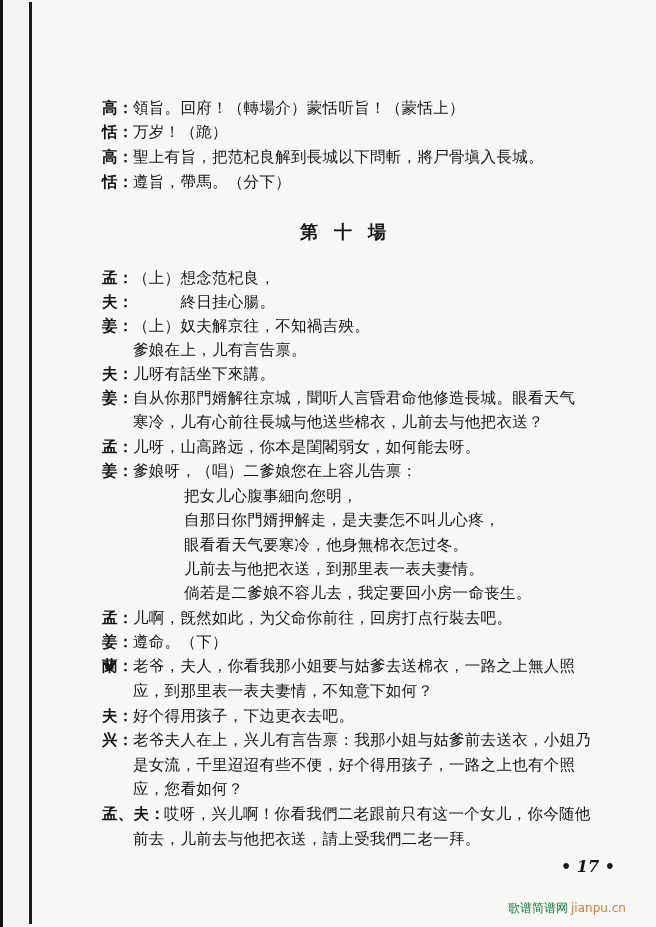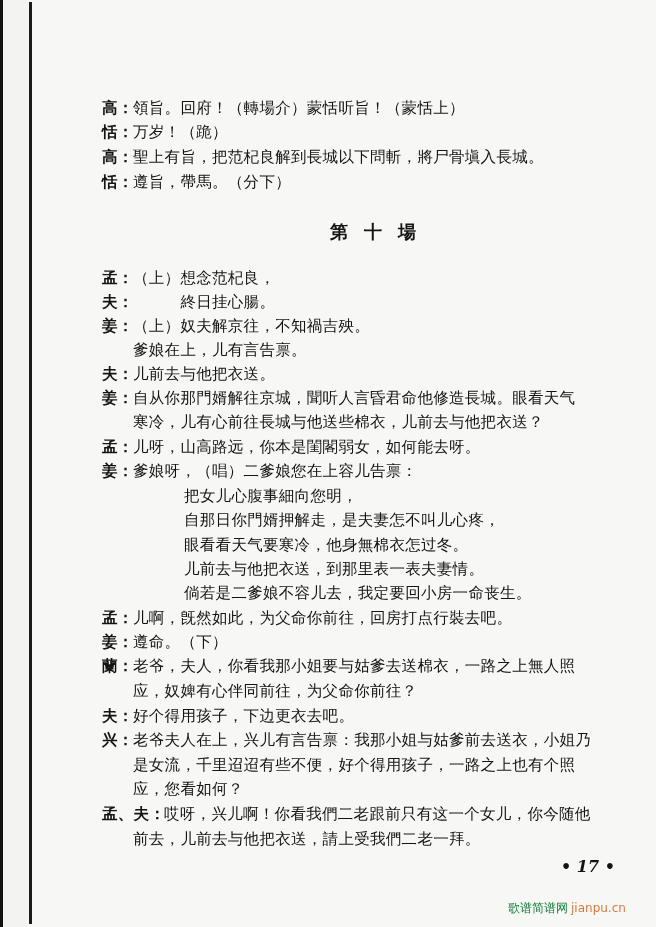--- a/index.html
+++ b/index.html
@@ -13,21 +13,21 @@
     .edge-gap { position: absolute; left: 3px; top: 0; width: 25px; height: 927px; background: #f3f3f1; }
     .spine-line { position: absolute; left: 29px; top: 2px; width: 3px; height: 922px; background: #1a1a1a; }
     .page { position: absolute; left: 0; top: 0; width: 656px; height: 927px; }
     .line {
       position: absolute; left: 0; white-space: nowrap;
       font-size: 15.5px; line-height: 20px; letter-spacing: 0.3px;
     }
     .spk { position: absolute; left: 102px; font-weight: bold; }
     .txt { position: absolute; }
     .title {
-      position: absolute; top: 220px; left: 330px; font-size: 18px; font-weight: bold;
+      position: absolute; top: 220px; left: 300px; font-size: 18px; font-weight: bold;
       letter-spacing: 16px; white-space: nowrap;
     }
     .pagenum {
       position: absolute; left: 561px; top: 857px; font-size: 16px; font-style: italic; font-weight: bold;
       font-family: "DejaVu Serif", serif;
       text-align: center;
     }
     .watermark {
       position: absolute; left: 508px; top: 900px; font-size: 12px; white-space: nowrap;
       font-family: "DejaVu Sans", sans-serif;
@@ -73,21 +73,21 @@
   </div>
   <div class="line" style="top:316px">
     <span class="spk">姜：</span>
     <span class="txt" style="left:133px">（上）奴夫解京往，不知禍吉殃。</span>
   </div>
   <div class="line" style="top:340px">
     <span class="txt" style="left:133px">爹娘在上，儿有言告禀。</span>
   </div>
   <div class="line" style="top:364px">
     <span class="spk">夫：</span>
-    <span class="txt" style="left:133px">儿前去与他把衣送。</span>
+    <span class="txt" style="left:133px">儿呀有話坐下來講。</span>
   </div>
   <div class="line" style="top:388px">
     <span class="spk">姜：</span>
     <span class="txt" style="left:133px">自从你那門婿解往京城，聞听人言昏君命他修造長城。眼看天气</span>
   </div>
   <div class="line" style="top:412px">
     <span class="txt" style="left:133px">寒冷，儿有心前往長城与他送些棉衣，儿前去与他把衣送？</span>
   </div>
   <div class="line" style="top:437px">
     <span class="spk">孟：</span>
@@ -120,21 +120,21 @@
   </div>
   <div class="line" style="top:632px">
     <span class="spk">姜：</span>
     <span class="txt" style="left:133px">遵命。（下）</span>
   </div>
   <div class="line" style="top:656px">
     <span class="spk">蘭：</span>
     <span class="txt" style="left:133px">老爷，夫人，你看我那小姐要与姑爹去送棉衣，一路之上無人照</span>
   </div>
   <div class="line" style="top:681px">
-    <span class="txt" style="left:133px">应，奴婢有心伴同前往，为父命你前往？</span>
+    <span class="txt" style="left:133px">应，到那里表一表夫妻情，不知意下如何？</span>
   </div>
   <div class="line" style="top:706px">
     <span class="spk">夫：</span>
     <span class="txt" style="left:133px">好个得用孩子，下边更衣去吧。</span>
   </div>
   <div class="line" style="top:730px">
     <span class="spk">兴：</span>
     <span class="txt" style="left:133px">老爷夫人在上，兴儿有言告禀：我那小姐与姑爹前去送衣，小姐乃</span>
   </div>
   <div class="line" style="top:755px">

